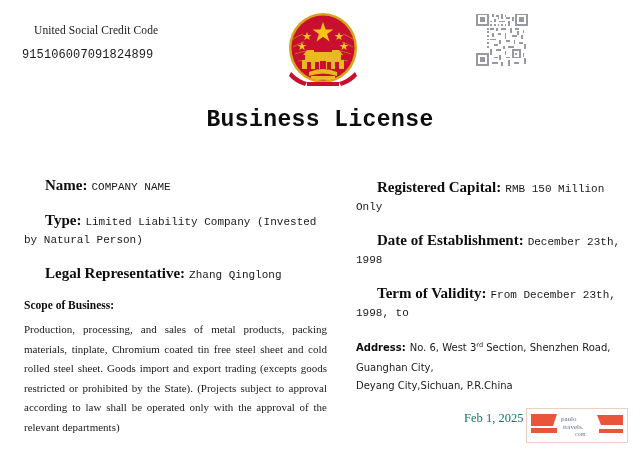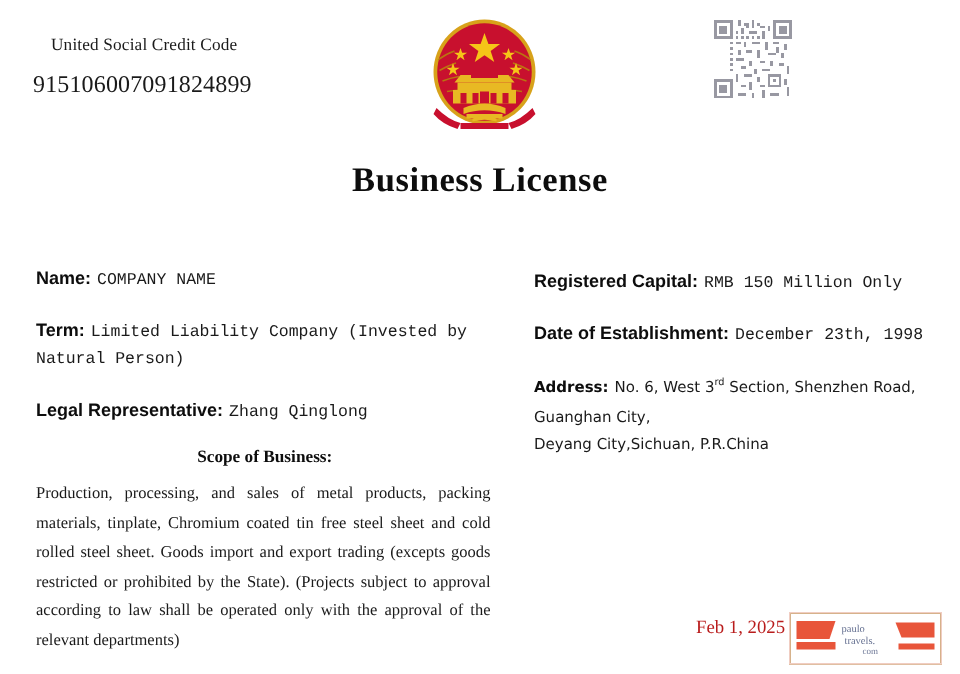--- a/index.html
+++ b/index.html
@@ -26,22 +26,22 @@
   }
   .credit-label {
     font-family: "Liberation Serif", serif;
     font-size: 11.5px;
     color: #1a1a1a;
     letter-spacing: .1px;
     padding-left: 12px;
     white-space: nowrap;
   }
   .credit-code {
-    font-family: Liberation Serif, serif;
-    font-size: 16px;
+    font-family: Liberation Mono, monospace;
+    font-size: 12px;
     color: #1a1a1a;
     margin-top: 12px;
     letter-spacing: .1px;
     white-space: nowrap;
   }
 
   
   .emblem {
     position: absolute;
     left: 283px;
@@ -62,21 +62,21 @@
   }
   .qr svg { display: block; width: 100%; height: 100%; }
 
   
   .doc-title {
     position: absolute;
     left: 0;
     top: 107px;
     width: 640px;
     text-align: center;
-    font-family: Liberation Serif, serif;
+    font-family: Liberation Mono, monospace;
     font-weight: bold;
     font-size: 23px;
     letter-spacing: .4px;
     color: #0d0d0d;
   }
 
   
   .col-left {
     position: absolute;
     left: 24px;
@@ -85,38 +85,38 @@
   }
   .col-right {
     position: absolute;
     left: 356px;
     top: 178px;
     width: 268px;
   }
 
   .field { margin-bottom: 17px; }
   .field-label {
-    font-family: Liberation Sans, sans-serif;
-    font-weight: bold;
-    font-size: 12px;
-    color: #0d0d0d;
+    font-family: Liberation Serif, serif;
+    font-weight: bold;
+    font-size: 15px;
+    color: #0d0d0d;
+    margin-left: 21px;
   }
   .field-value {
     font-family: Liberation Mono, monospace;
     font-size: 11px;
     color: #1a1a1a;
   }
 
   .scope-head {
     font-family: "Liberation Serif", serif;
     font-weight: bold;
     font-size: 11.5px;
     color: #0d0d0d;
     margin-top: 4px;
-    text-align: center;
   }
   .scope-body {
     font-family: Liberation Serif, serif;
     font-size: 11px;
     color: #1a1a1a;
     text-align: justify;
     line-height: 19.5px;
     margin-top: 9px;
     width: 303px;
   }
@@ -150,21 +150,21 @@
     font-weight: bold;
     font-size: 12px;
     color: #0d0d0d;
   }
   .issue-date {
     position: absolute;
     left: 464px;
     top: 411px;
     font-family: "Liberation Serif", serif;
     font-size: 12.5px;
-    color: #b91c1c;
+    color: #0f766e;
   }
 
   
   .wm {
     position: absolute;
     left: 526px;
     top: 408px;
     width: 100px;
     height: 33px;
     border: 1px solid #f0cdc2;
@@ -328,21 +328,21 @@
   <div class="doc-title">Business License</div>
 
   <div class="col-left">
 
     <div class="field">
       <span class="field-label">Name:</span>
       <span class="field-value">COMPANY NAME</span>
     </div>
 
     <div class="field">
-      <span class="field-label">Term:</span>
+      <span class="field-label">Type:</span>
       <span class="field-value">Limited Liability Company (Invested by Natural Person)</span>
     </div>
 
     <div class="field">
       <span class="field-label">Legal Representative:</span>
       <span class="field-value">Zhang Qinglong</span>
     </div>
 
     <div class="scope-head">Scope of Business:</div>
     <div class="scope-body">Production, processing, and sales of metal products, packing materials, tinplate, Chromium coated tin free steel sheet and cold rolled steel sheet. Goods import and export trading (excepts goods restricted or prohibited by the State). (Projects subject to approval according to law shall be operated only with the approval of the relevant departments)</div>
@@ -353,20 +353,24 @@
     <div class="field">
       <span class="field-label">Registered Capital:</span>
       <span class="field-value">RMB 150 Million Only</span>
     </div>
 
     <div class="field">
       <span class="field-label">Date of Establishment:</span>
       <span class="field-value">December 23th, 1998</span>
     </div>
 
+    <div class="field">
+      <span class="field-label">Term of Validity:</span>
+      <span class="field-value">From December 23th, 1998, to</span>
+    </div>
 
     <div class="addr-field">
       <span class="addr-label">Address:</span>
       <span class="addr-value"><span>No. 6, West 3</span><sup>rd</sup><span> Section, Shenzhen Road, Guanghan City,</span></span>
       <div class="addr-value">Deyang City,Sichuan, P.R.China</div>
     </div>
   </div>
 
 
   <div class="issue-date">Feb 1, 2025</div>

